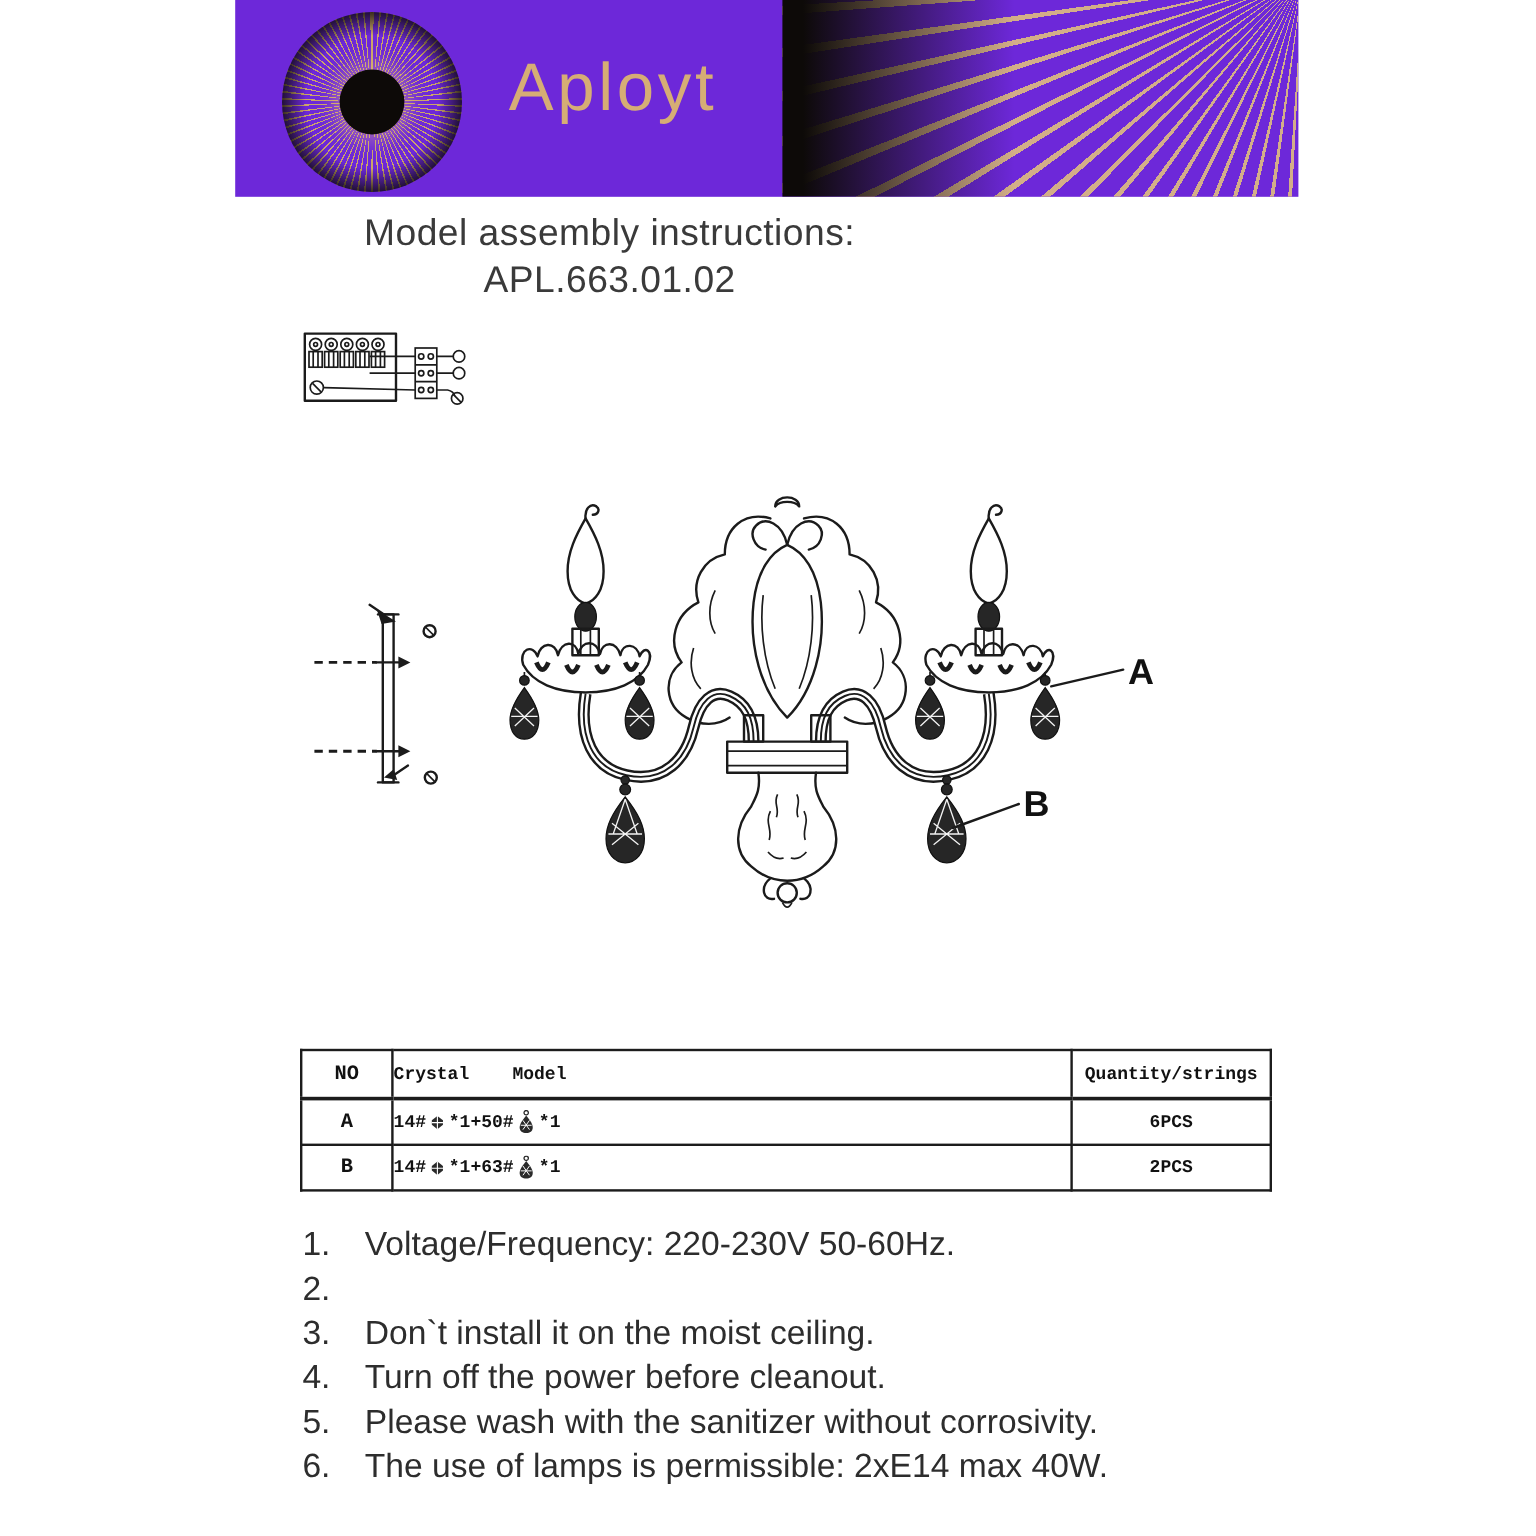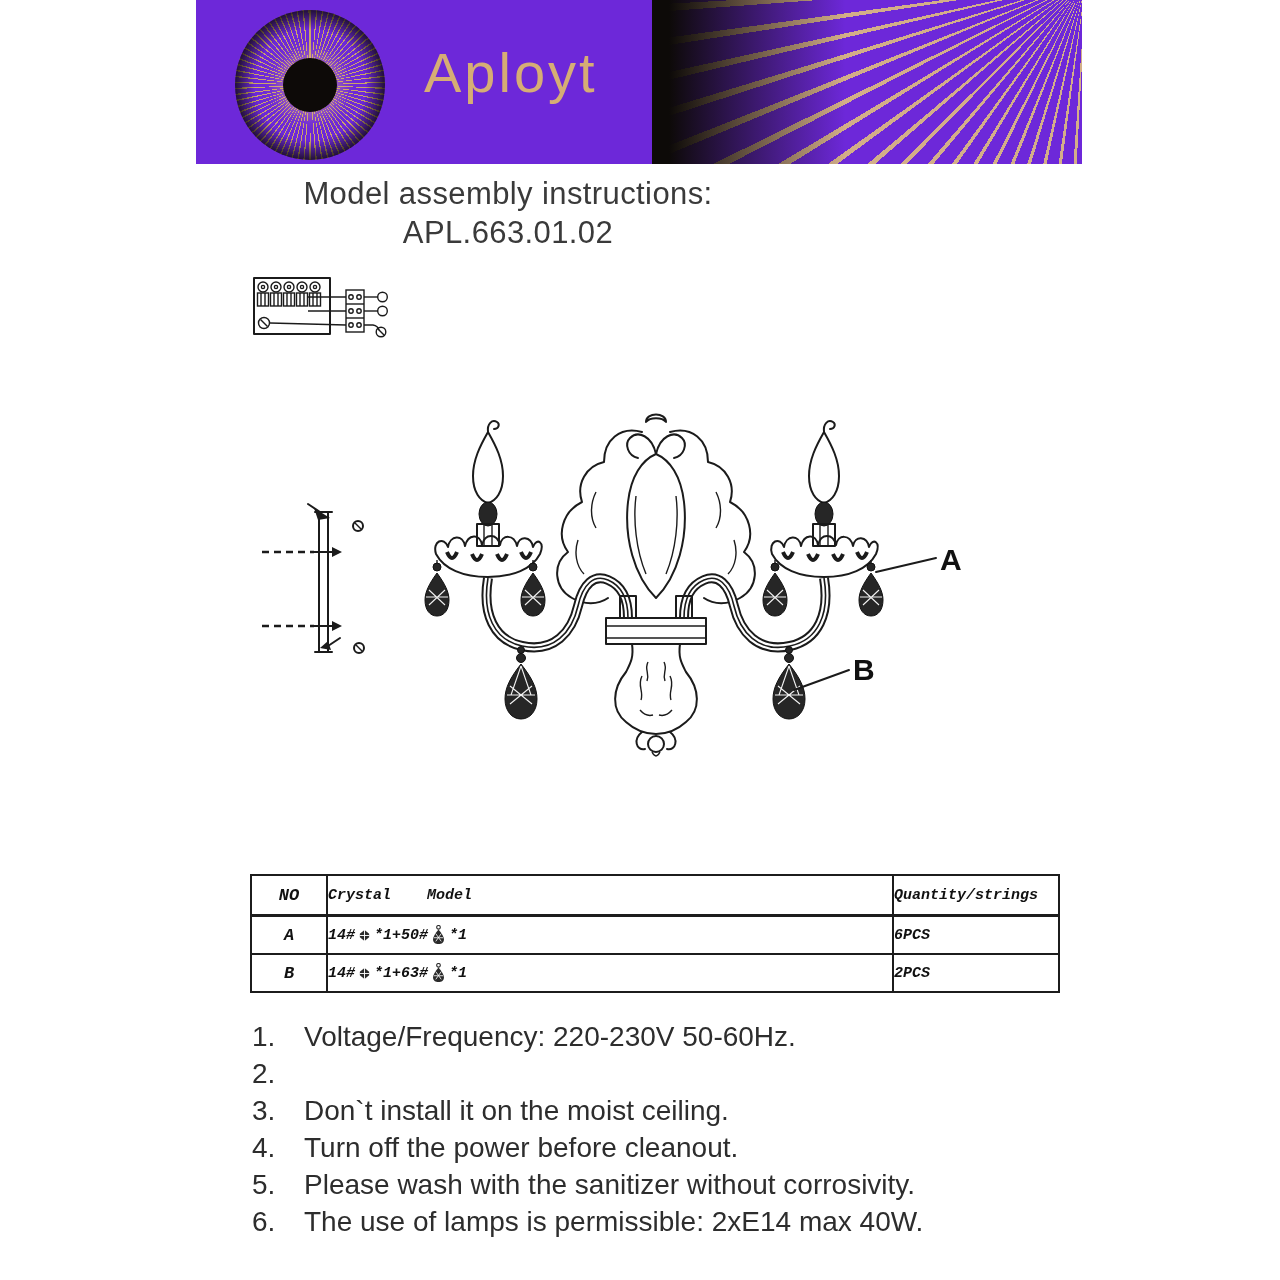--- a/index.html
+++ b/index.html
@@ -43,27 +43,27 @@
   .lnthin{stroke:#1b1b1b;stroke-width:1.4;fill:none;}
   .dark{fill:#262626;stroke:#111;stroke-width:1;}
   .facet{stroke:#f2f2f2;stroke-width:1.1;fill:none;}
   .hatch{stroke:#1b1b1b;stroke-width:4;fill:none;}
   .dashln{stroke:#1b1b1b;stroke-width:2.4;fill:none;stroke-dasharray:7 5;}
   .lbl{font-family:"Liberation Sans",sans-serif;font-weight:bold;font-size:30px;fill:#111;}
 
   
   .tblwrap{position:absolute;left:250px;top:874px;}
   table.crystal{border-collapse:collapse;table-layout:fixed;width:802px;
-    font-family:"Liberation Mono",monospace;font-weight:700;color:#111;font-style:italic;}
+    font-family:"Liberation Mono",monospace;font-weight:700;color:#111;}
   table.crystal td{border:2px solid #1c1c1c;padding:0;height:36px;vertical-align:middle;}
   table.crystal tr.hd td{height:38px;border-bottom:3px solid #1c1c1c;}
   td.c-no{width:74px;text-align:center;font-size:17px;}
   td.c-model{width:564px;font-size:15px;padding-left:18px;}
   tr.hd td.c-model{white-space:pre;padding-left:0;}
-  td.c-qty{width:164px;text-align:left;font-size:15px;}
+  td.c-qty{width:164px;text-align:center;font-size:15px;}
   .icn{display:inline-block;vertical-align:middle;margin:0 3px;}
 
   
   .instr{position:absolute;left:252px;top:1018px;font-size:28px;line-height:37px;color:#2d2d2d;}
   .instr .row{display:flex;}
   .instr .num{width:52px;flex:0 0 52px;}
 </style>
 </head>
 <body>
 

